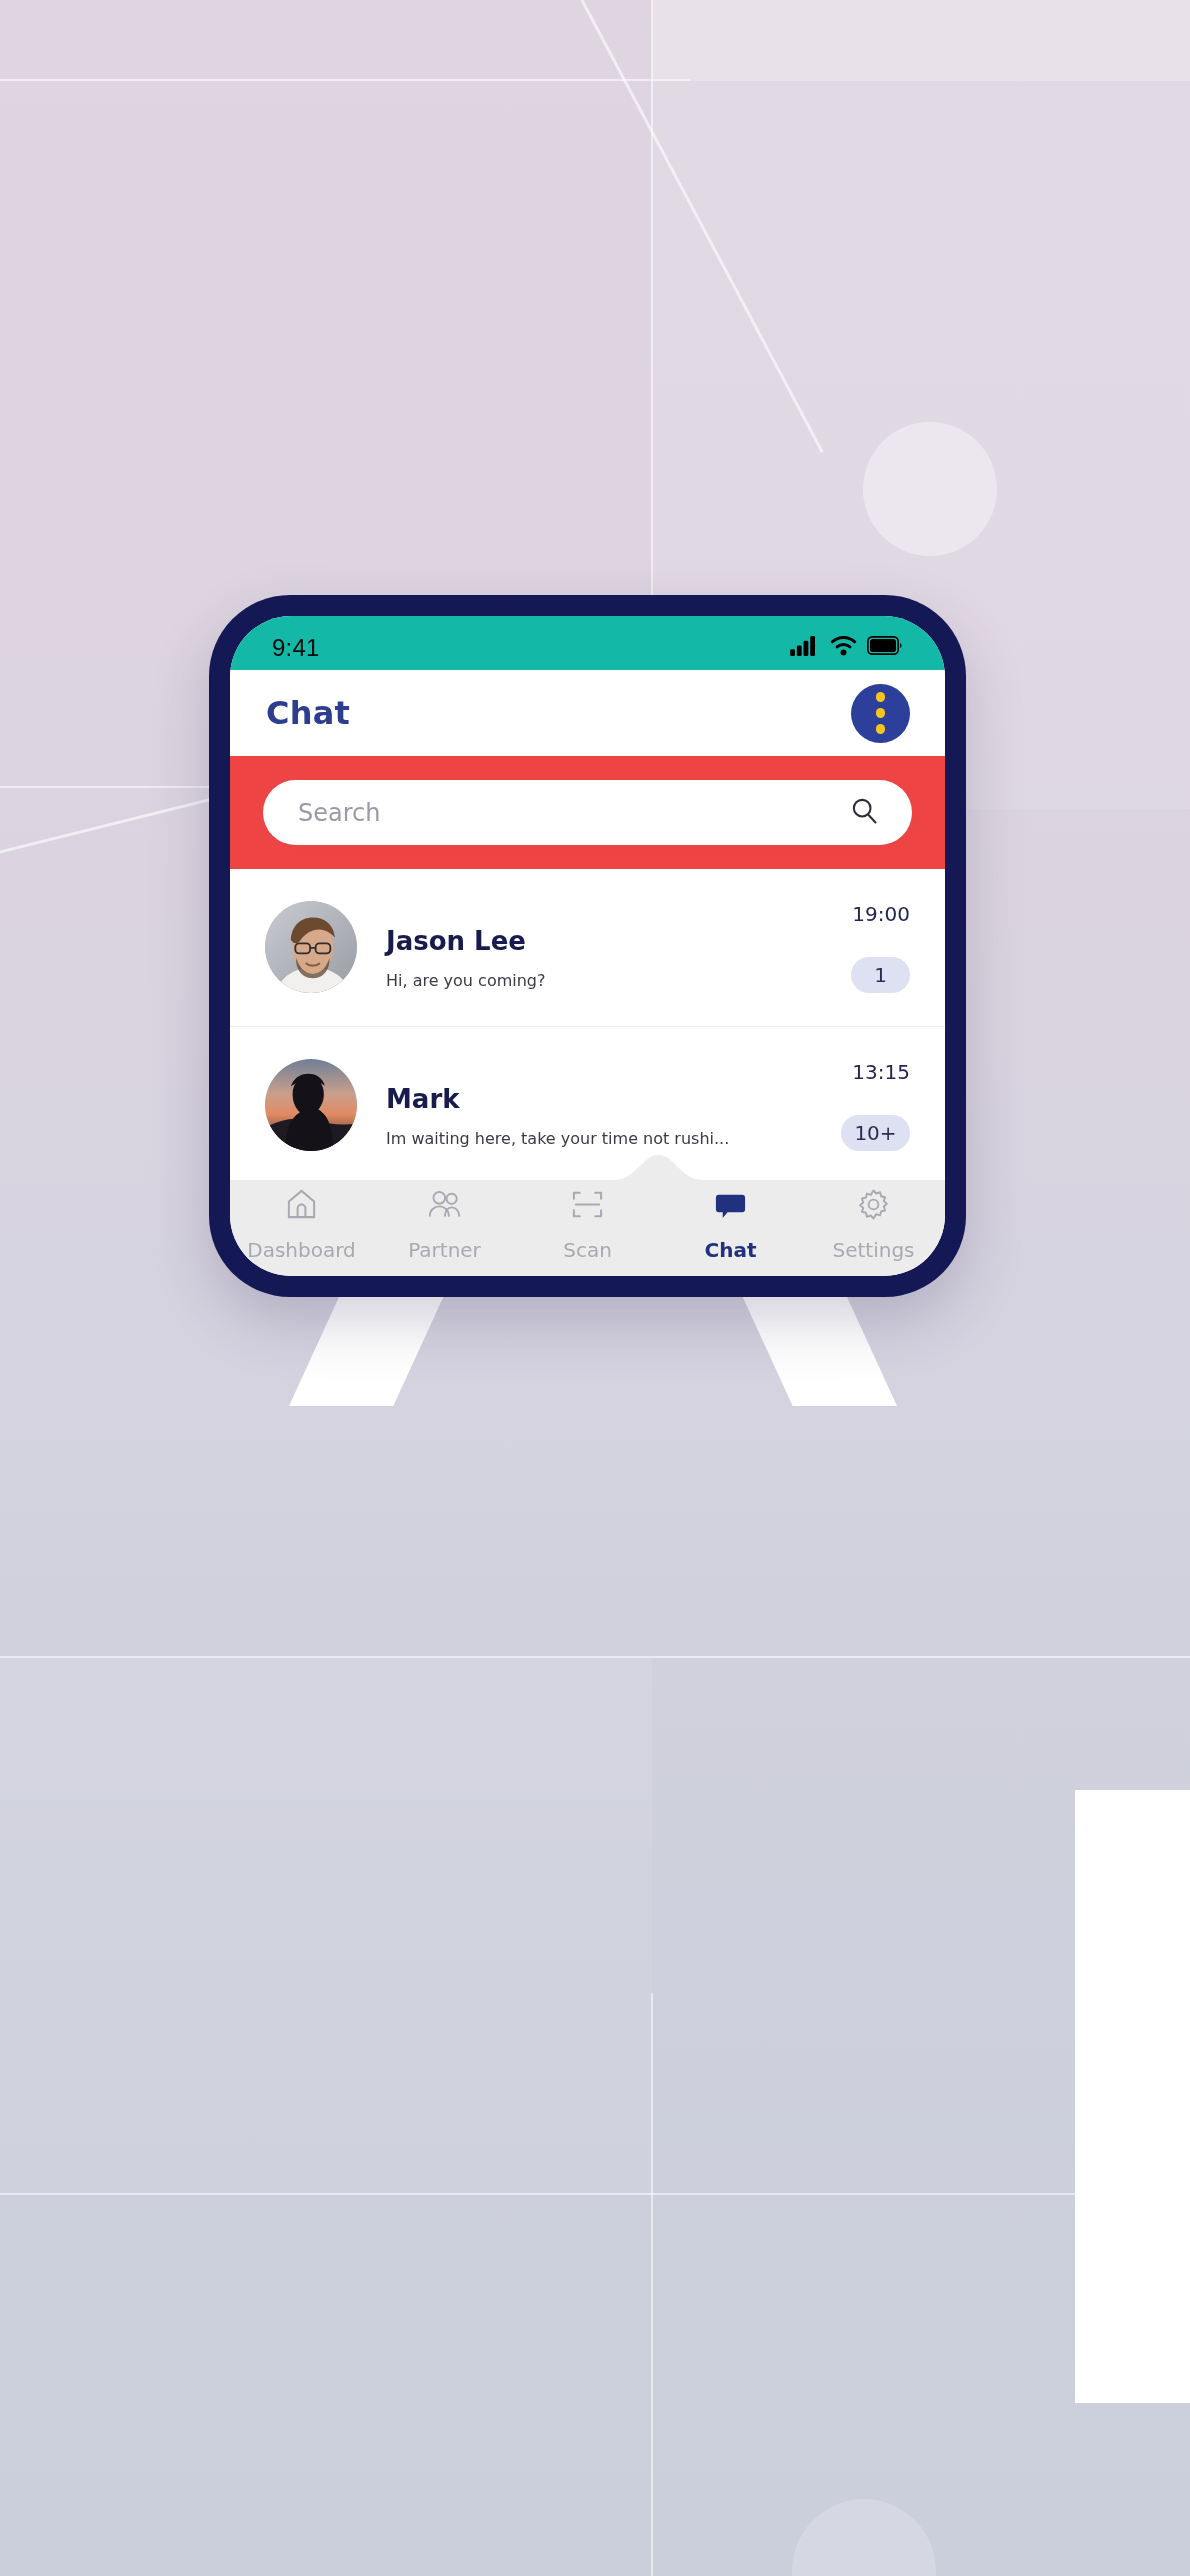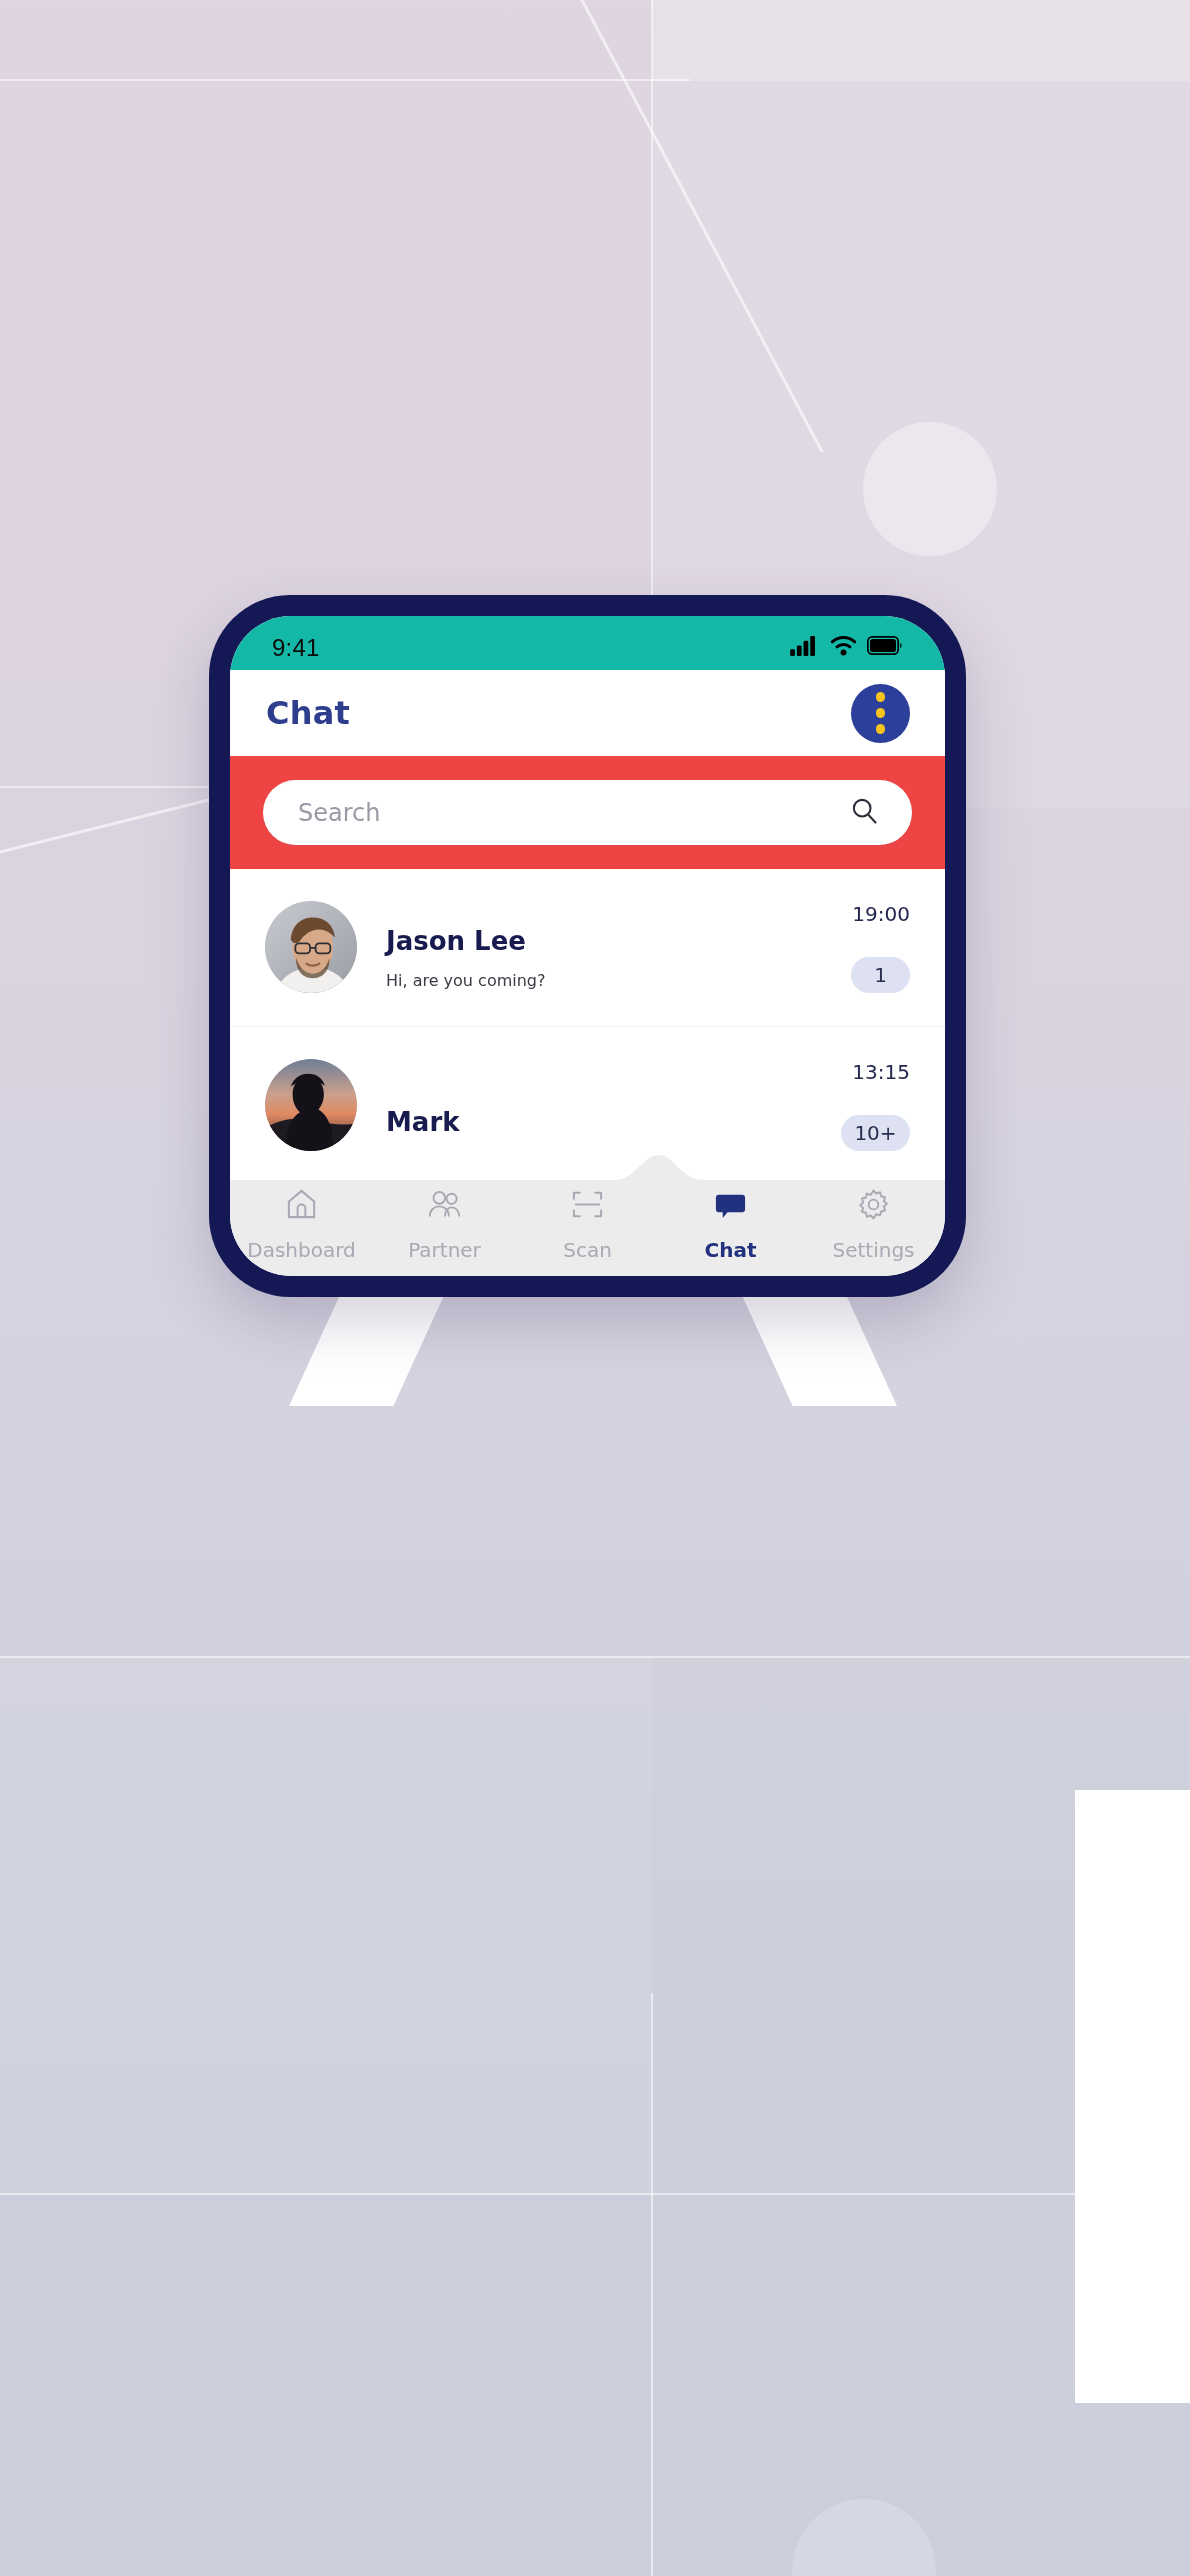--- a/index.html
+++ b/index.html
@@ -301,20 +301,21 @@
             <g clip-path="url(#c2)">
               <rect width="100" height="100" fill="url(#bg2)"></rect>
               <path d="M0 74c14-6 26-10 38-9 16 1 34 9 62 5v30H0z" fill="#1d1a22"></path>
               <path d="M30 38c0-11 7-19 17-19s17 8 17 19c0 8-3 13-6 17 7 4 12 12 14 22 2 9 2 18 2 23H22c0-8 1-18 4-26 2-7 7-13 12-16-4-4-8-10-8-20z" fill="#141218"></path>
               <path d="M28 30c3-9 10-14 19-14s16 5 18 13c-5-4-12-6-19-6s-13 3-18 7z" fill="#141218"></path>
             </g>
           </svg>
         </div>
         <div class="row-main">
           <div class="row-name">Mark</div>
+          <div class="row-preview">Im waiting here, take your time not rushi...</div>
         </div>
         <div class="row-side">
           <div class="row-time">13:15</div>
           <div class="row-badge">10+</div>
         </div>
       </div>
 
     </div>
 
     <div id="bottom-nav">

